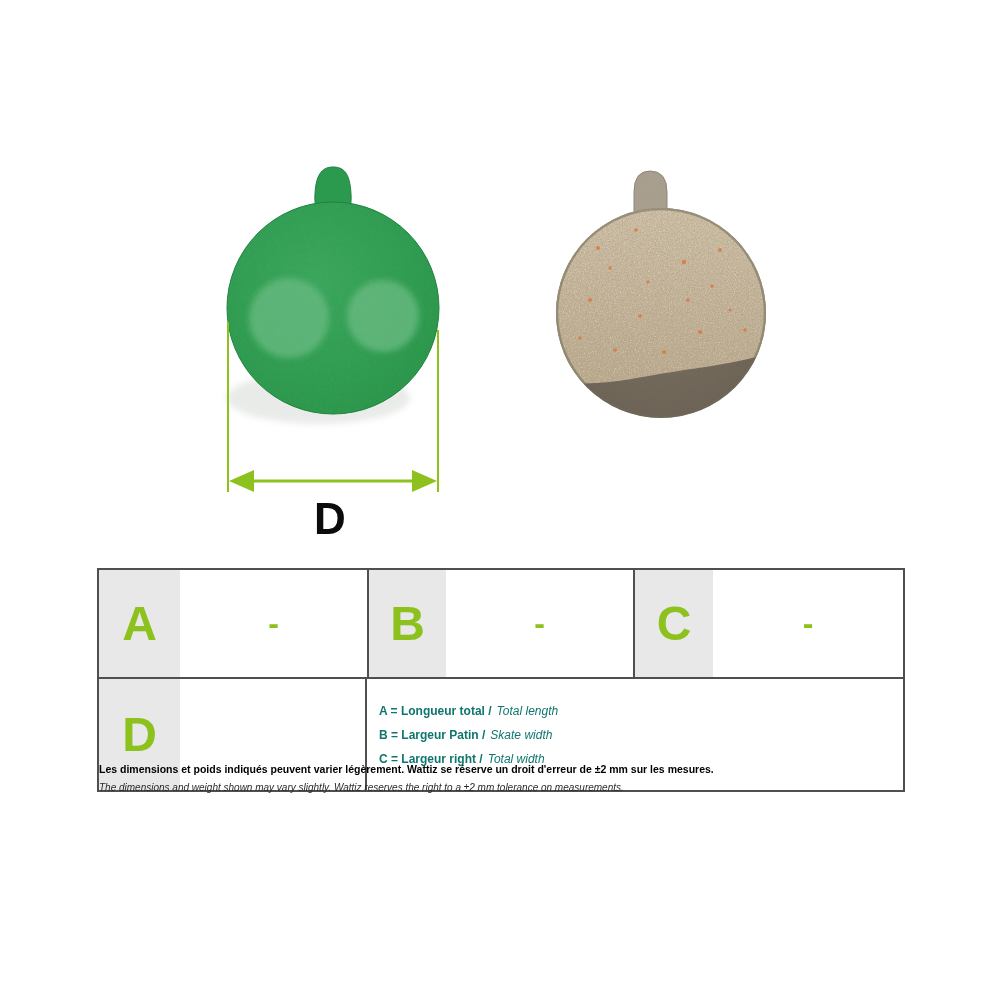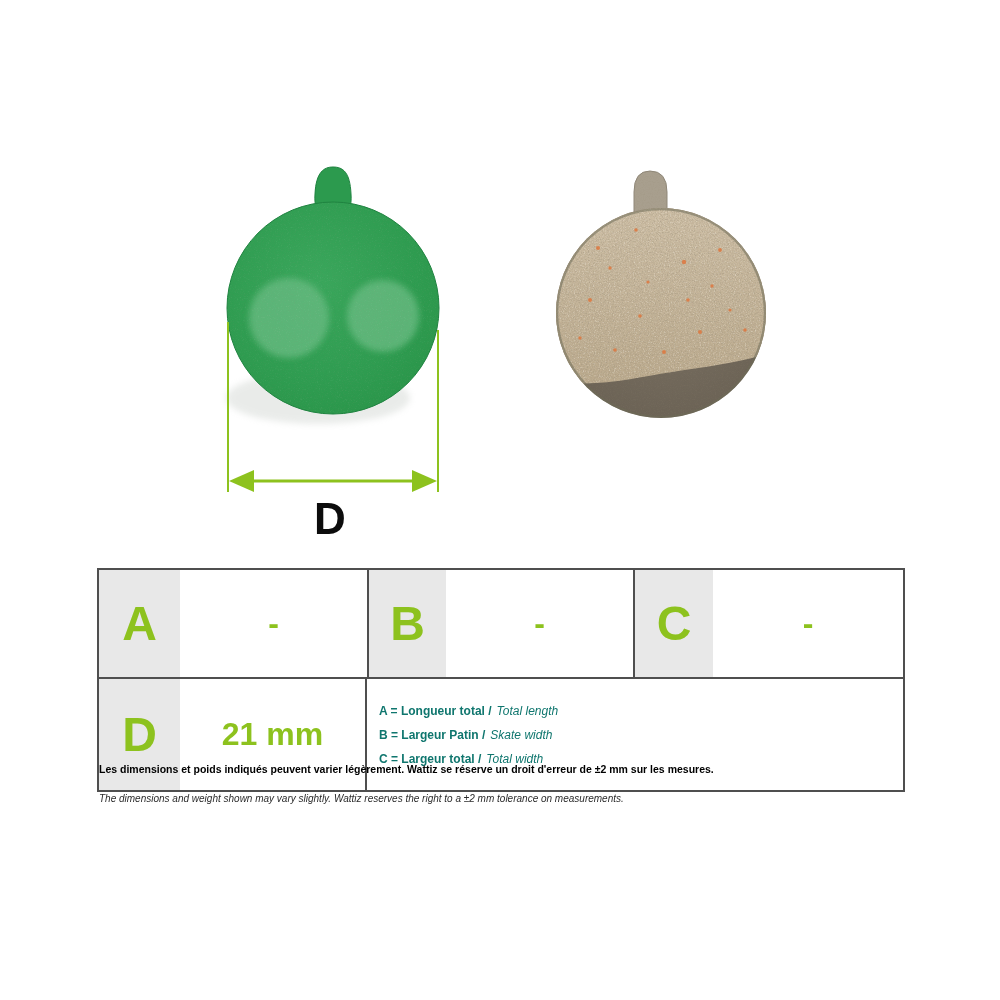--- a/index.html
+++ b/index.html
@@ -34,21 +34,21 @@
     flex:1;display:flex;flex-direction:column;justify-content:center;
     padding-left:12px;box-sizing:border-box;
   }
   .legend-line{font-size:12px;line-height:24px;color:#0f766e;white-space:nowrap;}
   .legend-line .b{font-weight:bold;}
   .legend-line .i{font-style:italic;margin-left:5px;}
 
   
   .disclaimer{position:absolute;left:99px;top:763px;width:820px;}
   .disclaimer-fr{font-weight:bold;font-size:10.5px;color:#000;letter-spacing:0px;}
-  .disclaimer-en{font-style:italic;font-size:10px;color:#2a2a2a;margin-top:18px;}
+  .disclaimer-en{font-style:italic;font-size:10px;color:#2a2a2a;margin-top:7px;}
 </style>
 </head>
 <body>
 
 <div class="stage">
 
   <svg class="diagram-svg" width="1000" height="560" viewBox="0 0 1000 560">
     <defs>
       <radialGradient id="padGreen" cx="0.42" cy="0.38" r="0.8">
         <stop offset="0" stop-color="#3aa75c"></stop>
@@ -153,31 +153,30 @@
         <div class="value-cell">-</div>
       </div>
       <div class="sec sec-c">
         <div class="letter-cell">C</div>
         <div class="value-cell">-</div>
       </div>
     </div>
     <div class="row-bottom">
       <div class="sec sec-d">
         <div class="letter-cell">D</div>
-        <div class="value-cell">21 mm</div>
       </div>
       <div class="legend-cell">
         <div class="legend-line">
           <span class="b">A = Longueur total /</span><span class="i">Total length</span>
         </div>
         <div class="legend-line">
           <span class="b">B = Largeur Patin /</span><span class="i">Skate width</span>
         </div>
         <div class="legend-line">
-          <span class="b">C = Largeur total /</span><span class="i">Total width</span>
+          <span class="b">C = Largeur right /</span><span class="i">Total width</span>
         </div>
       </div>
     </div>
   </div>
 
   <div class="disclaimer">
     <div class="disclaimer-fr">Les dimensions et poids indiqués peuvent varier légèrement. Wattiz se réserve un droit d'erreur de ±2 mm sur les mesures.</div>
     <div class="disclaimer-en">The dimensions and weight shown may vary slightly. Wattiz reserves the right to a ±2 mm tolerance on measurements.</div>
   </div>
 

